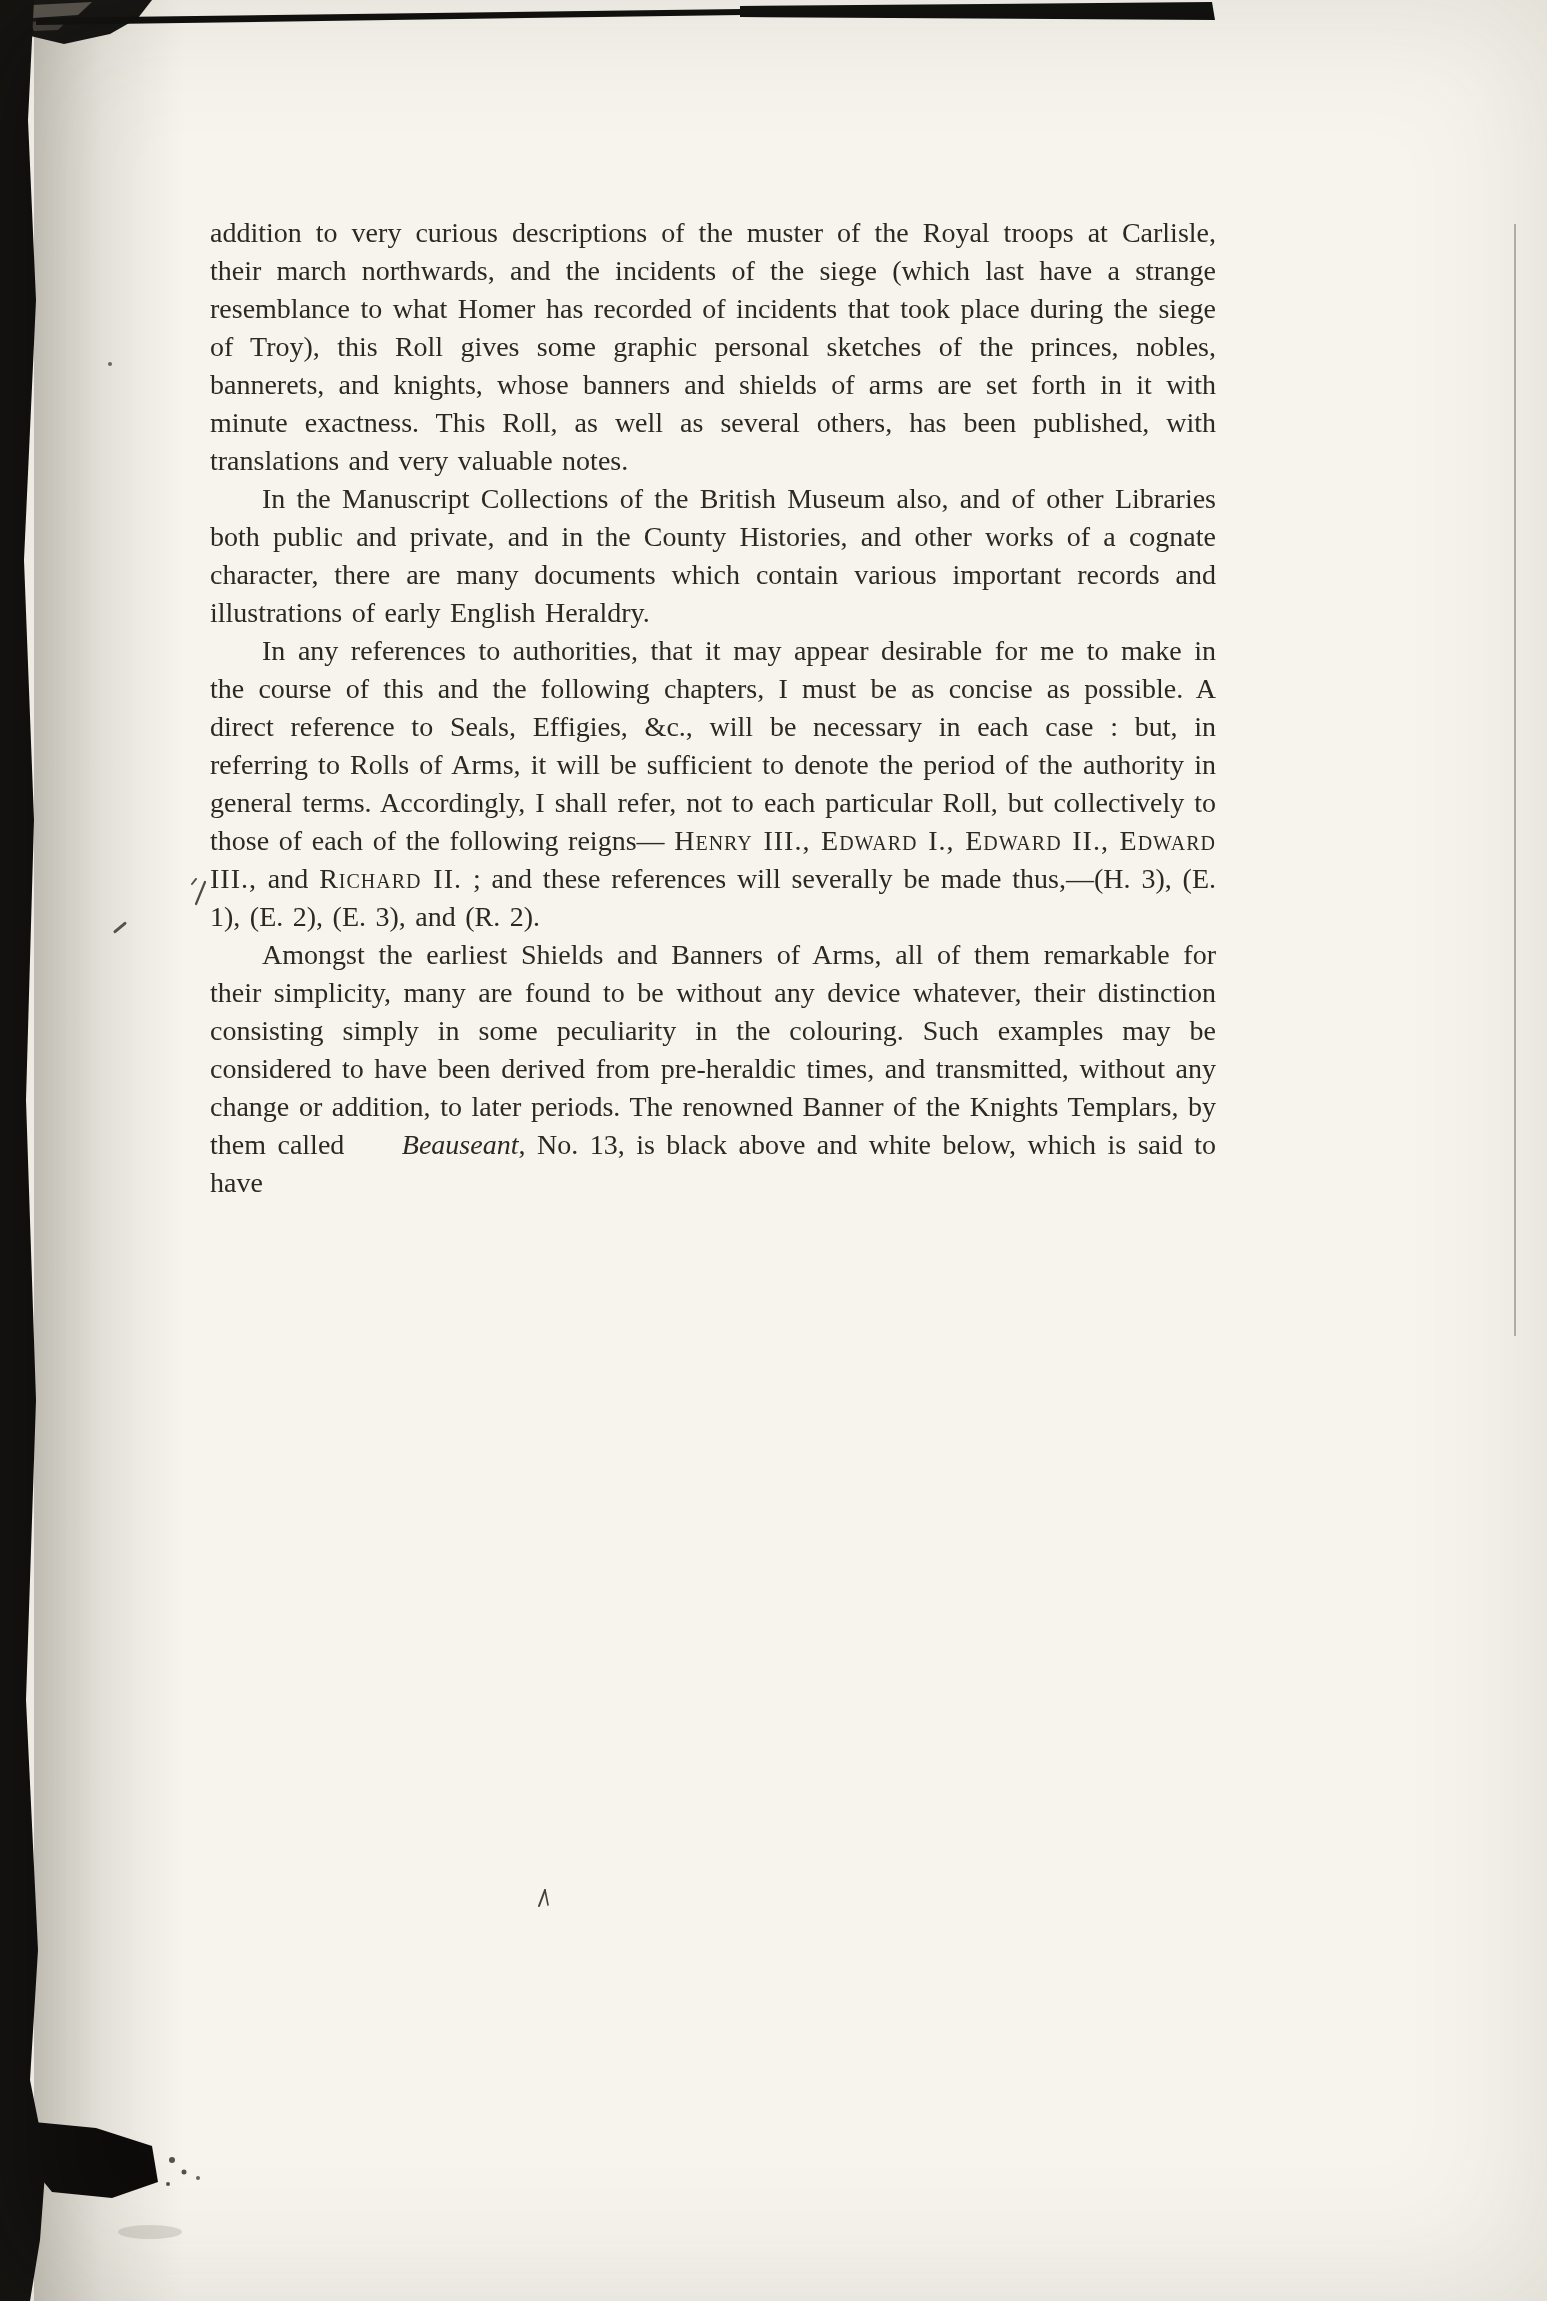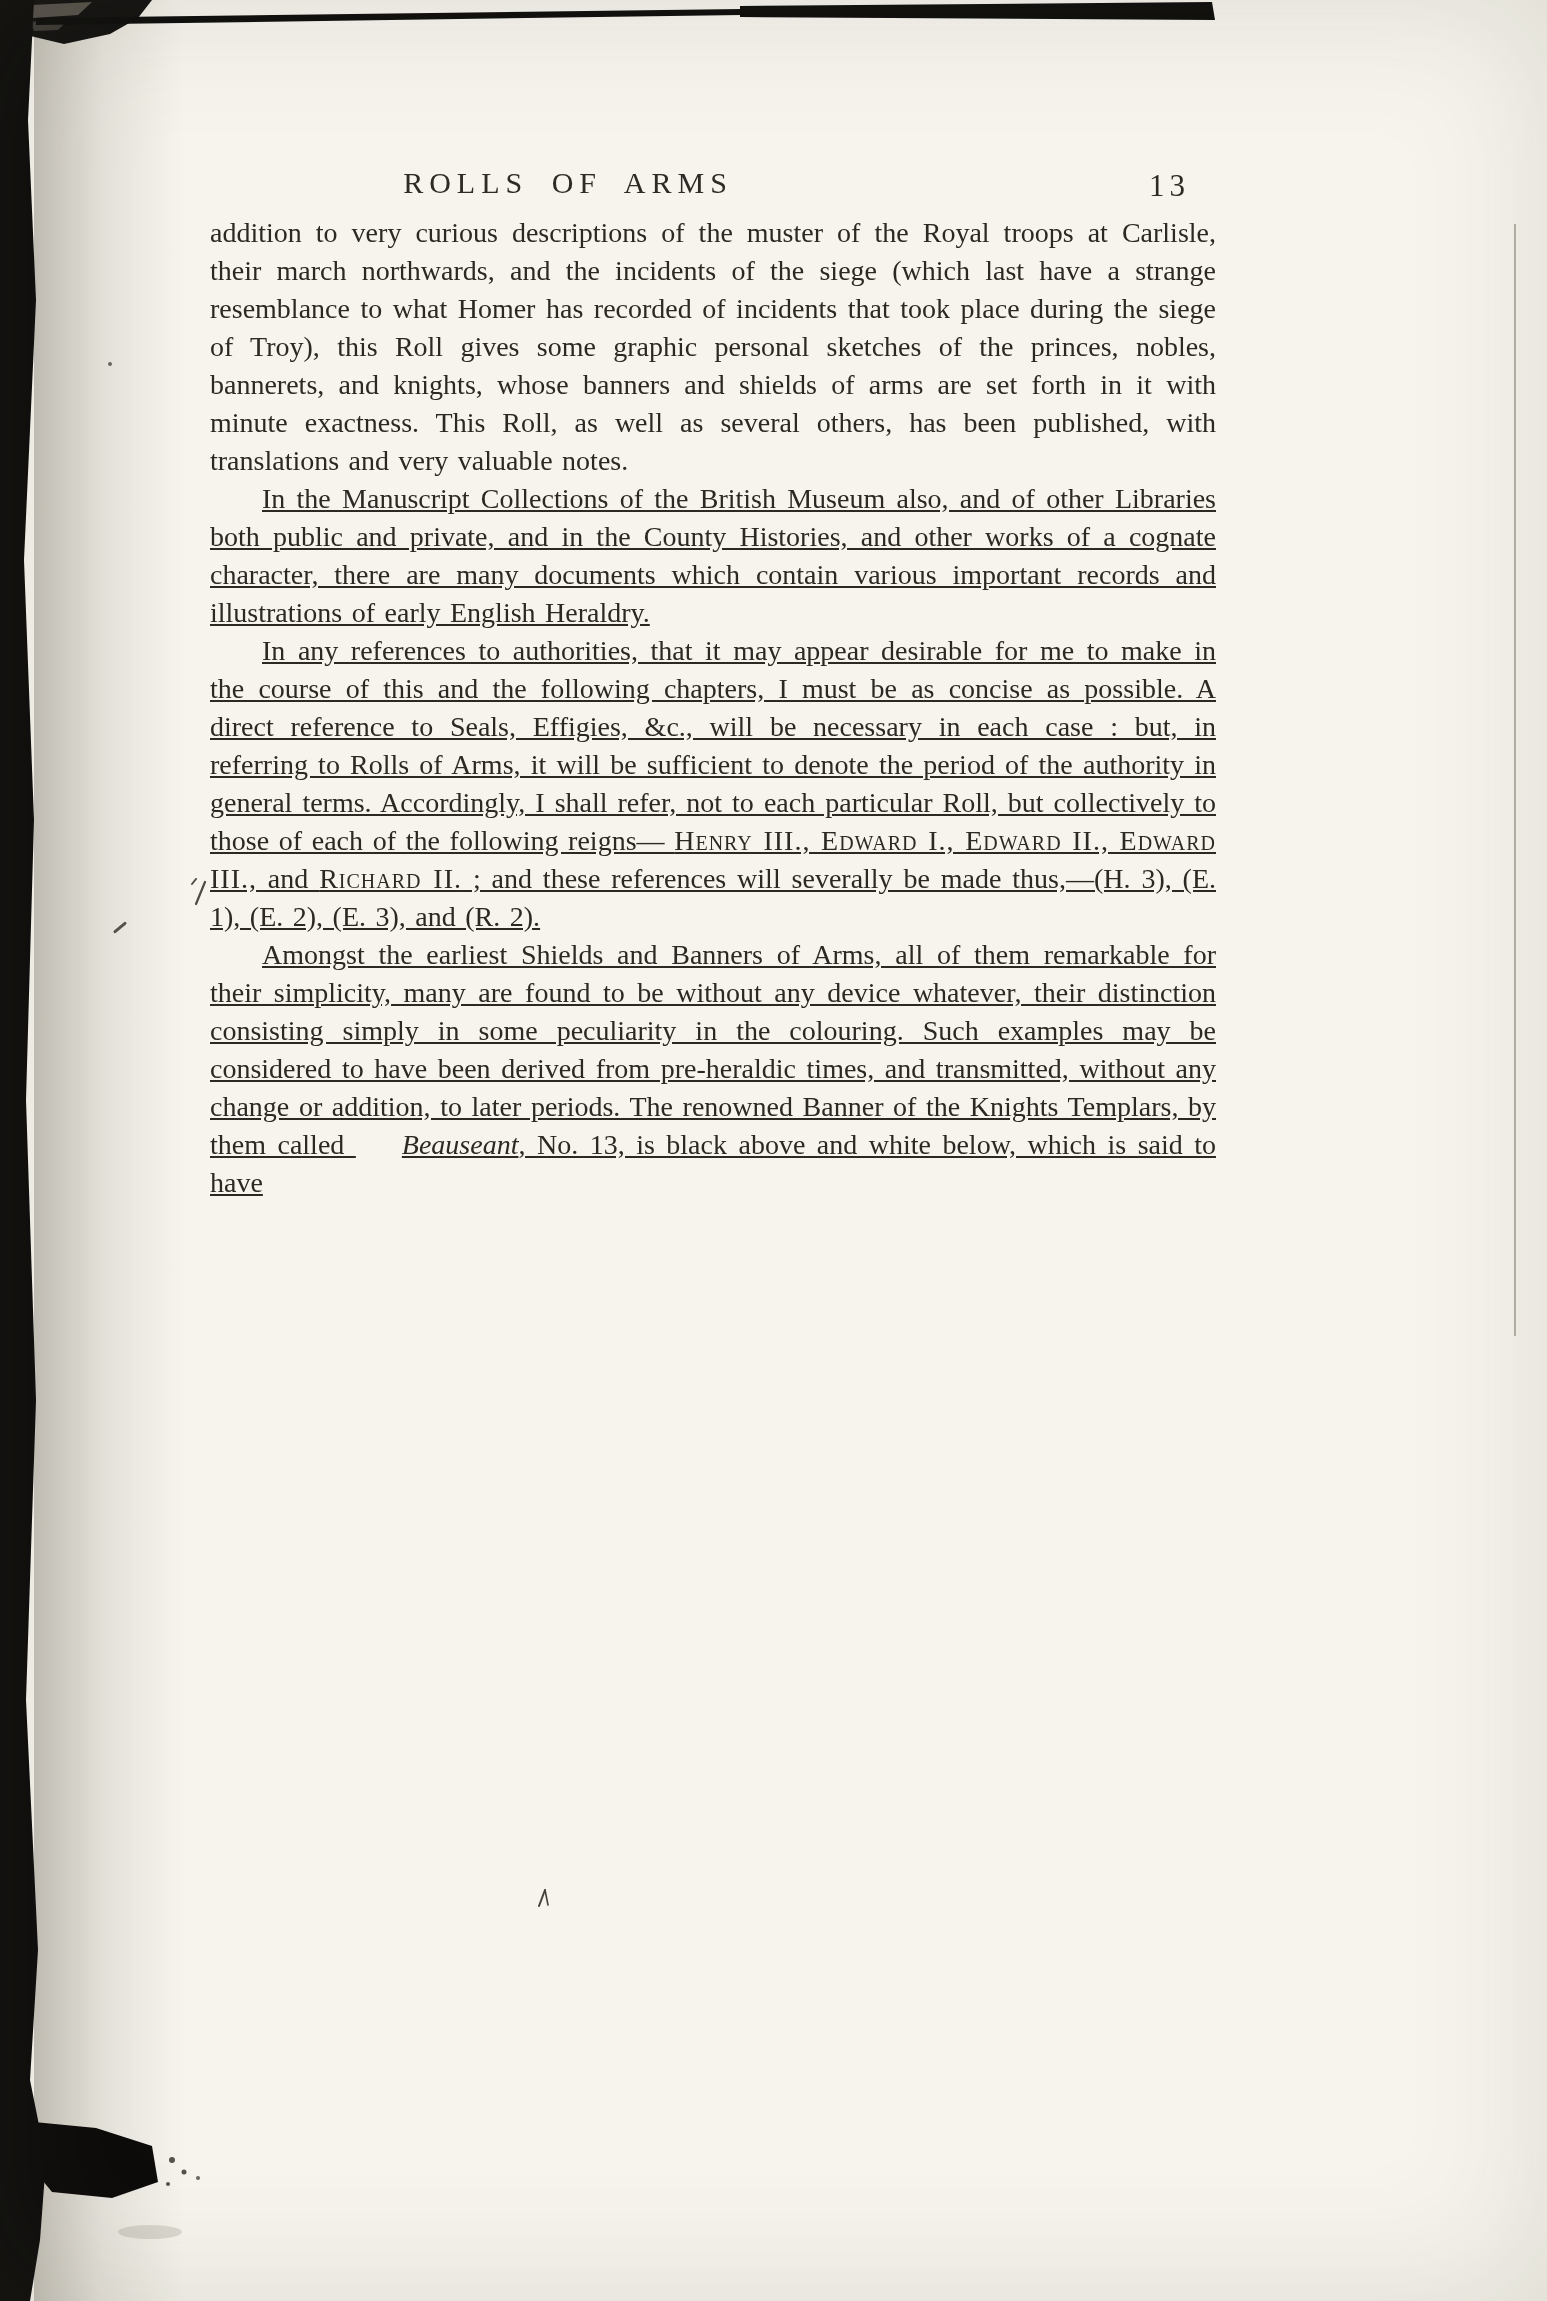--- a/index.html
+++ b/index.html
@@ -41,21 +41,21 @@
   }
   .page-number {
     position: absolute; right: 26px; top: 2px;
     font-size: 31px; letter-spacing: 5px;
   }
   .text-block {
     position: absolute; left: 210px; top: 214px; width: 1006px;
     font-size: 28px; line-height: 38px; color: #2c2924;
     text-align: justify; word-spacing: 2.5px; z-index: 3;
   }
-  .para.indent { text-indent: 52px; text-decoration: underline; }
+  .para.indent { text-indent: 52px; }
   .smallcaps { font-variant: small-caps; letter-spacing: 1px; }
   .italic { font-style: italic; margin-left: 46px; }
   .ink-dot {
     position: absolute; left: 108px; top: 362px; width: 4px; height: 4px;
     border-radius: 50%; background: #6a675f; z-index: 4;
   }
   .margin-tick {
     position: absolute; left: 112px; top: 926px; width: 16px; height: 3px;
     background: #56534d; border-radius: 2px; transform: rotate(-40deg); z-index: 4;
   }
@@ -82,24 +82,20 @@
     <circle cx="184" cy="2172" r="2.5" fill="#55524c"></circle>
     <circle cx="168" cy="2184" r="2" fill="#55524c"></circle>
     <circle cx="198" cy="2178" r="2" fill="#6a665e"></circle>
     <ellipse cx="150" cy="2232" rx="32" ry="7" fill="#7a756a" opacity="0.22"></ellipse>
   </svg>
 
   <div class="binding-soft-shadow"></div>
 
   <div class="right-edge-line"></div>
 
-  <div class="header">
-    <span class="running-title">ROLLS OF ARMS</span>
-    <span class="page-number">13</span>
-  </div>
 
   <div class="text-block">
       <p class="para"><span class="regular">addition to very curious descriptions of the muster of the Royal troops at Carlisle, their march northwards, and the incidents of the siege (which last have a strange resemblance to what Homer has recorded of incidents that took place during the siege of Troy), this Roll gives some graphic personal sketches of the princes, nobles, bannerets, and knights, whose banners and shields of arms are set forth in it with minute exactness.  This Roll, as well as several others, has been published, with translations and very valuable notes.</span></p>
       <p class="para indent"><span class="regular">In the Manuscript Collections of the British Museum also, and of other Libraries both public and private, and in the County Histories, and other works of a cognate character, there are many documents which contain various important records and illustrations of early English Heraldry.</span></p>
       <p class="para indent"><span class="regular">In any references to authorities, that it may appear desirable for me to make in the course of this and the following chapters, I must be as concise as possible.  A direct reference to Seals, Effigies, &amp;c., will be necessary in each case : but, in referring to Rolls of Arms, it will be sufficient to denote the period of the authority in general terms. Accordingly, I shall refer, not to each particular Roll, but collectively to those of each of the following reigns— </span><span class="smallcaps">Henry III., Edward I., Edward II., Edward III.,</span><span class="regular"> and </span><span class="smallcaps">Richard II.</span><span class="regular"> ; and these references will severally be made thus,—(H. 3), (E. 1), (E. 2), (E. 3), and (R. 2).</span></p>
       <p class="para indent"><span class="regular">Amongst the earliest Shields and Banners of Arms, all of them remarkable for their simplicity, many are found to be without any device whatever, their distinction consisting simply in some peculiarity in the colouring.  Such examples may be considered to have been derived from pre-heraldic times, and transmitted, without any change or addition, to later periods.  The renowned Banner of the Knights Templars, by them called </span><span class="italic">Beauseant</span><span class="regular">, No. 13, is black above and white below, which is said to have</span></p>
     </div>
 
   <div class="ink-dot"></div>
   <div class="margin-tick"></div>

